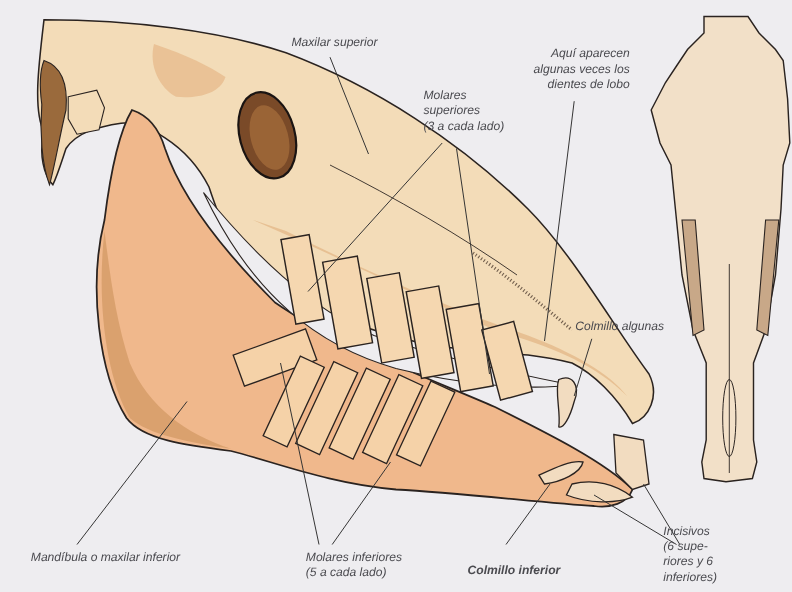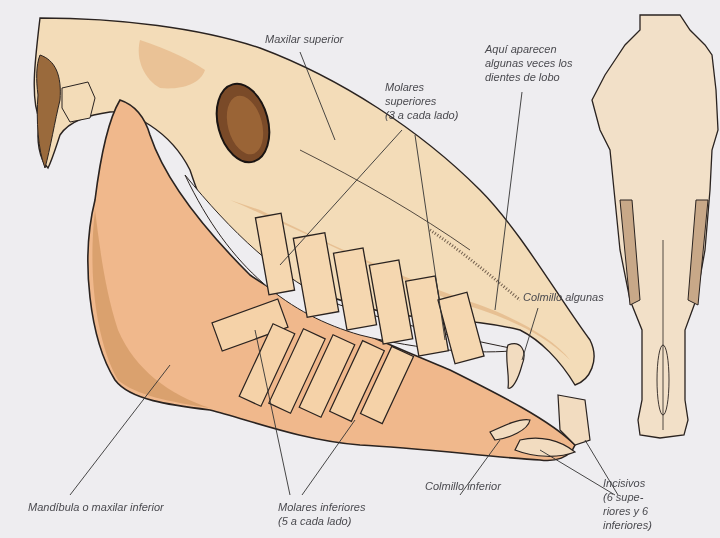--- a/index.html
+++ b/index.html
@@ -93,23 +93,23 @@
       <line x1="460" y1="495" x2="500" y2="440"></line>
       <line x1="615" y1="495" x2="540" y2="450"></line>
       <line x1="618" y1="495" x2="585" y2="440"></line>
     </g>
   </svg>
 
   <div class="label" style="left:265px; top:32px;">Maxilar superior</div>
   <div class="label" style="left:385px; top:80px;">Molares
 superiores
 (3 a cada lado)</div>
-  <div class="label" style="left:485px; top:42px;">Aquí aparecen
+  <div class="label" style="left:485px; top:42px;text-align:right;">Aquí aparecen
 algunas veces los
 dientes de lobo</div>
   <div class="label" style="left:523px; top:290px;">Colmillo algunas</div>
   <div class="label" style="left:28px; top:500px;text-align:center;">Mandíbula o maxilar inferior</div>
   <div class="label" style="left:278px; top:500px;">Molares inferiores
 (5 a cada lado)</div>
-  <div class="label" style="left:425px; top:479px;">Colmillo inferior</div>
+  <div class="label" style="left:425px; top:512px;font-weight:bold;">Colmillo inferior</div>
   <div class="label" style="left:603px; top:476px;">Incisivos (6 supe-
 riores y 6 inferiores)</div>
 </div>
 
 </body></html>

